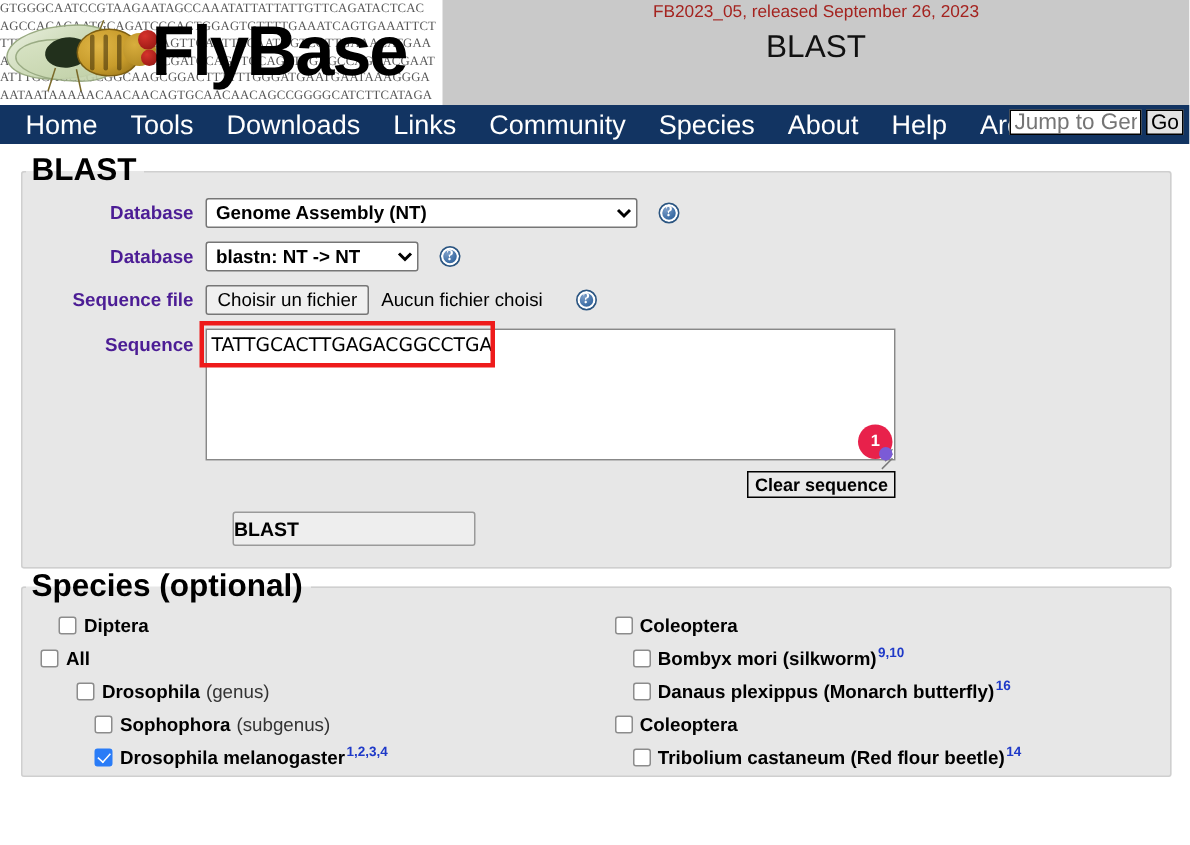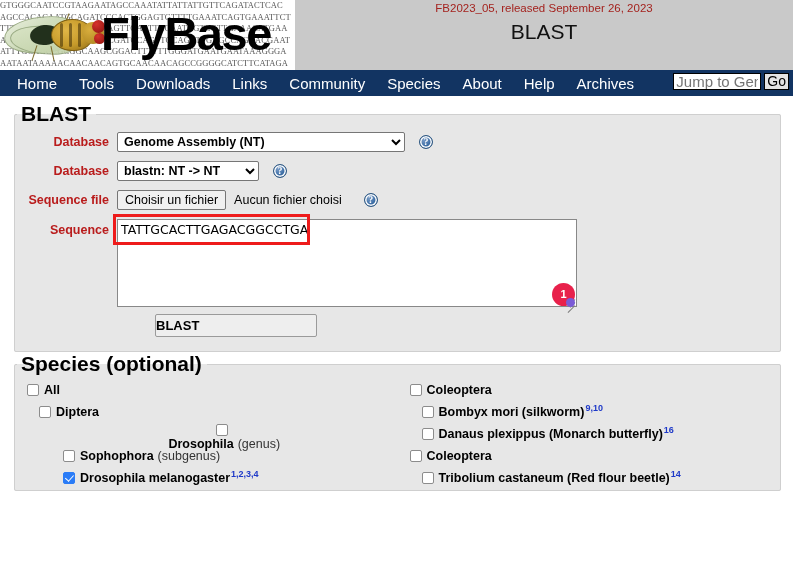--- a/index.html
+++ b/index.html
@@ -169,21 +169,21 @@
     display: flex;
     align-items: center;
   }
   .nav-items {
     display: flex;
     align-items: center;
     padding-left: 6px;
   }
   .nav-link {
     color: #ffffff;
-    font-size: 15px;
+    font-size: 18px;
     font-family: "Liberation Sans", sans-serif;
     padding: 0 11px;
     text-decoration: none;
     white-space: nowrap;
     cursor: pointer;
   }
   .nav-right {
     position: absolute;
     right: 4px;
     top: 3px;
@@ -242,27 +242,27 @@
   .panel-body {
     padding: 6px 0 14px 0;
   }
 
   .form-row {
     display: flex;
     align-items: center;
     margin-bottom: 9px;
   }
   .form-label {
-    width: 102px;
+    width: 122px;
     text-align: right;
     padding-right: 8px;
     font-weight: bold;
     font-size: 12.5px;
     font-family: "Liberation Sans", sans-serif;
-    color: #b91c1c;
+    color: #4c1d95;
     box-sizing: border-box;
   }
   select.fb-select {
     font-family: "Liberation Sans", sans-serif;
     font-size: 12.5px;
     font-weight: bold;
     color: #000;
     background: #ffffff;
     border: 1px solid #767676;
     border-radius: 2px;
@@ -582,41 +582,44 @@
               <i></i>
               <i></i>
               <i></i>
             </div>
           <div class="cursor-badge">1</div>
           <div class="cursor-dot"></div>
           <div class="annot-rect"></div>
         </div>
       </div>
 
+      <div class="clear-row">
+        <div class="clear-btn">Clear sequence</div>
+      </div>
 
       <div class="blast-row">
         <div class="blast-btn">BLAST</div>
       </div>
 
     </div>
   </fieldset>
 
   <fieldset class="panel species-panel">
     <legend>Species (optional)</legend>
     <div class="species-body">
       <div class="species-col left" id="sp-left">
+          <div class="sp-item" style="margin-left: 12px;">
+            <div class="sp-box"></div>
+            <span><span class="sp-name">Diptera</span></span>
+          </div>
           <div class="sp-item" style="margin-left: 0px;">
             <div class="sp-box"></div>
             <span><span class="sp-name">All</span></span>
           </div>
-          <div class="sp-item" style="margin-left: 12px;">
-            <div class="sp-box"></div>
-            <span><span class="sp-name">Diptera</span></span>
-          </div>
-          <div class="sp-item" style="margin-left: 24px; flex-direction: column;">
+          <div class="sp-item" style="margin-left: 24px;">
             <div class="sp-box"></div>
             <span><span class="sp-name">Drosophila</span><span class="sp-rank">(genus)</span></span>
           </div>
           <div class="sp-item" style="margin-left: 36px;">
             <div class="sp-box"></div>
             <span><span class="sp-name">Sophophora</span><span class="sp-rank">(subgenus)</span></span>
           </div>
           <div class="sp-item" style="margin-left: 36px;">
             <div class="sp-box checked"></div>
             <span><span class="sp-name">Drosophila melanogaster</span><span class="sp-refs">1,2,3,4</span></span>

